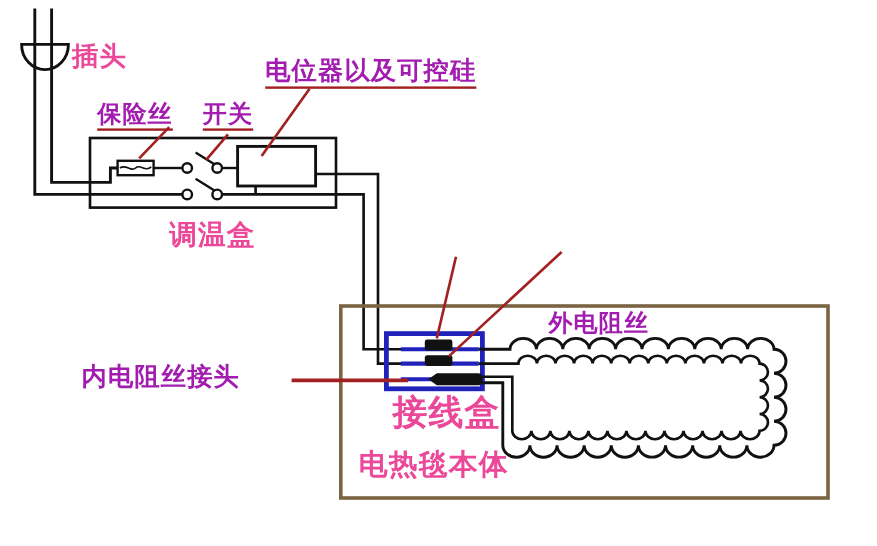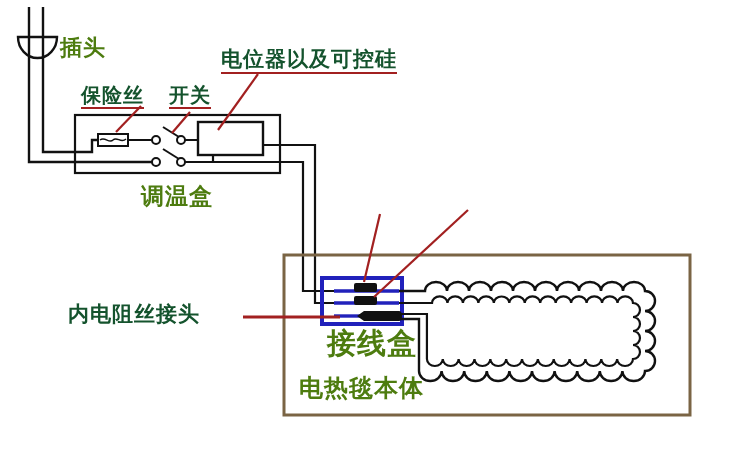--- a/index.html
+++ b/index.html
@@ -2,22 +2,22 @@
 <html><head>
 <meta charset="utf-8">
 <style>
   html,body{margin:0;padding:0;background:#fff;}
   #stage{
     position:relative;width:731px;height:455px;background:#ffffff;
     font-family:"DejaVu Sans","Liberation Sans",sans-serif;overflow:hidden;
   }
   #wires{position:absolute;left:0;top:0;}
   .lbl{position:absolute;font-weight:bold;white-space:nowrap;letter-spacing:1px;line-height:1.1;}
-  .red{color:#14532d;}
-  .blue{color:#4d7c0f;}
+  .red{color:#a21caf;}
+  .blue{color:#ec4899;}
   .underline{border-bottom:2px solid #a22020;padding-bottom:1px;}
 </style>
 </head>
 <body>
 
 <div id="stage">
 
   <svg id="wires" width="731" height="455" viewBox="0 0 731 455">
 
     <g stroke="#111111" stroke-width="2.4" fill="none">
@@ -114,17 +114,18 @@
   <div class="lbl red underline" style="left:221px;top:48px;font-size:21px;">电位器以及可控硅</div>
 
   <div class="lbl blue" style="left:141px;top:184px;font-size:23px;">调温盒</div>
 
 
 
   <div class="lbl red" style="left:68px;top:303px;font-size:21px;">内电阻丝接头</div>
 
   <div class="lbl blue" style="left:327px;top:328px;font-size:29px;">接线盒</div>
 
+  <div class="lbl red" style="left:457px;top:258px;font-size:20px;">外电阻丝</div>
 
 
   <div class="lbl blue" style="left:299px;top:377px;font-size:24px;font-family:Liberation Mono, monospace;">电热毯本体</div>
 
 </div>
 
 </body></html>

